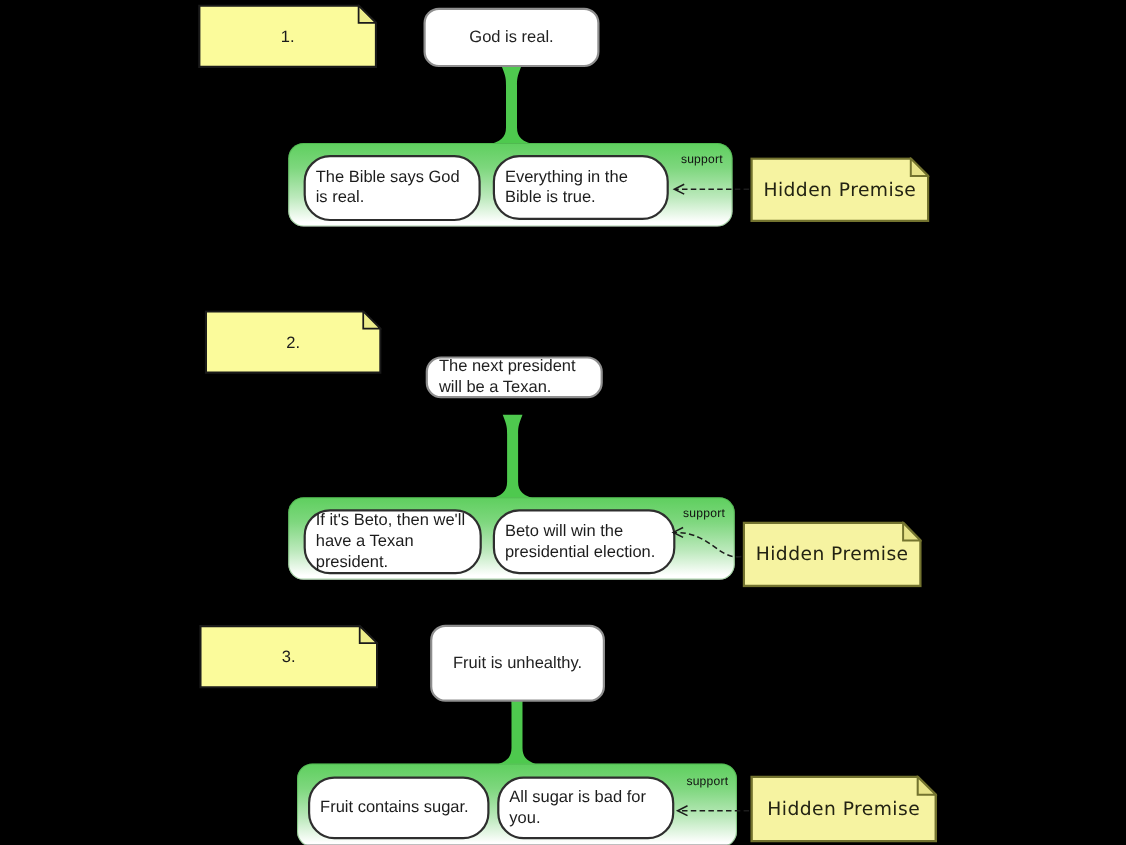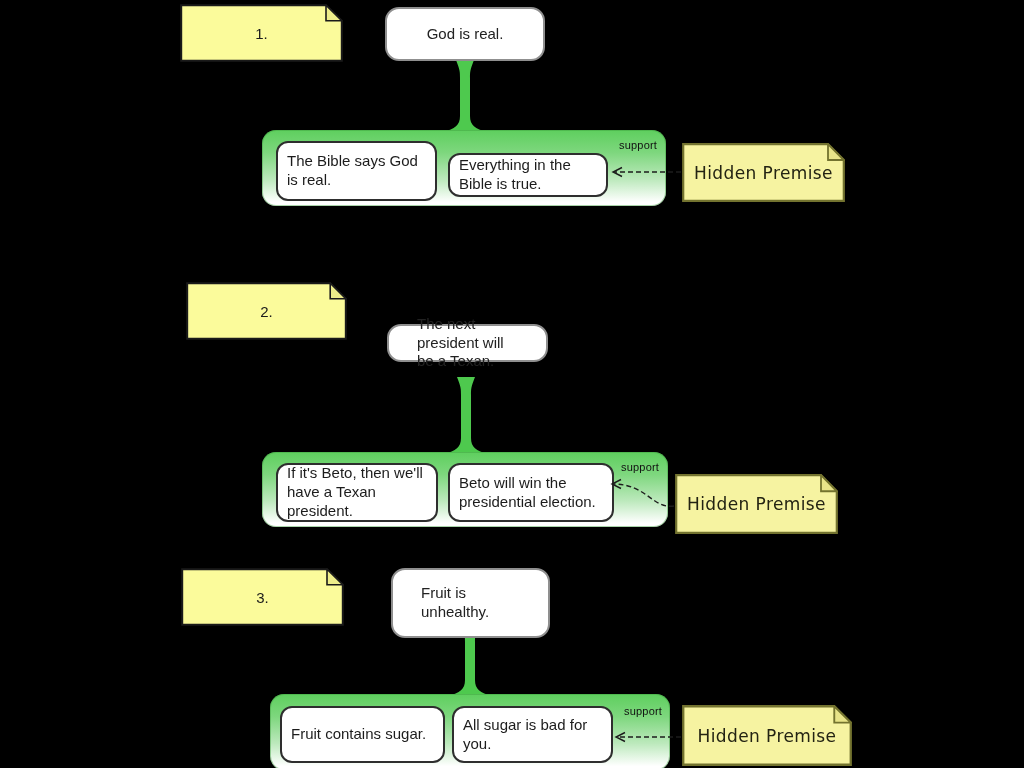--- a/index.html
+++ b/index.html
@@ -9,34 +9,34 @@
   }
   .layer{position:absolute;left:0;top:0;width:1024px;height:768px;pointer-events:none;}
   #connector-layer{z-index:0;}
   #arrow-layer{z-index:6;}
 
   
   .claim{
     position:absolute;background:#fff;border:2px solid #8f8f8f;border-radius:14px;
     display:flex;align-items:center;justify-content:center;
     font-size:15px;line-height:1.25;color:#222;z-index:4;box-sizing:border-box;
-    padding:4px 28px;
+    padding:4px 10px;
   }
   .claim span{text-align:left;display:block;}
 
   
   .group{
     position:absolute;border-radius:14px;z-index:1;
     background:linear-gradient(180deg,#5ecf5e 0%,#7ed77e 30%,#bce9bc 65%,#ffffff 95%);
     box-shadow:inset 0 0 0 1px rgba(62,158,62,.45);
   }
 
   
   .premise{
-    position:absolute;background:#fff;border:2px solid #2e2e2e;border-radius:12px;
+    position:absolute;background:#fff;border:2px solid #2e2e2e;border-radius:24px;
     display:flex;align-items:center;font-size:15px;line-height:1.25;color:#1c1c1c;
     z-index:4;box-sizing:border-box;padding:4px 9px;text-align:left;
   }
 
   .support-label{
     position:absolute;font-size:11px;color:#111;z-index:5;letter-spacing:.2px;
   }
 
   
   .note{position:absolute;z-index:4;}
@@ -48,21 +48,21 @@
   }
   .note.hp .note-label{
     font-family:"DejaVu Sans",sans-serif;font-size:17px;letter-spacing:.4px;color:#232313;
   }
 
   
   #note1{left:180px;top:4px;width:163px;height:58px;}
   #claim1{left:385px;top:7px;width:160px;height:54px;}
   #group1{left:262px;top:130px;width:404px;height:76px;}
   #prem1a{left:276px;top:141px;width:161px;height:60px;}
-  #prem1b{left:448px;top:153px;width:160px;height:44px;}
+  #prem1b{left:448px;top:141px;width:160px;height:59px;}
   #sup1{left:619px;top:139px;}
   #hp1{left:682px;top:143px;width:163px;height:59px;}
 
   
   #note2{left:186px;top:282px;width:161px;height:58px;}
   #claim2{left:387px;top:324px;width:161px;height:38px;}
   #group2{left:262px;top:452px;width:406px;height:75px;}
   #prem2a{left:276px;top:463px;width:162px;height:59px;}
   #prem2b{left:448px;top:463px;width:166px;height:59px;}
   #sup2{left:621px;top:461px;}

